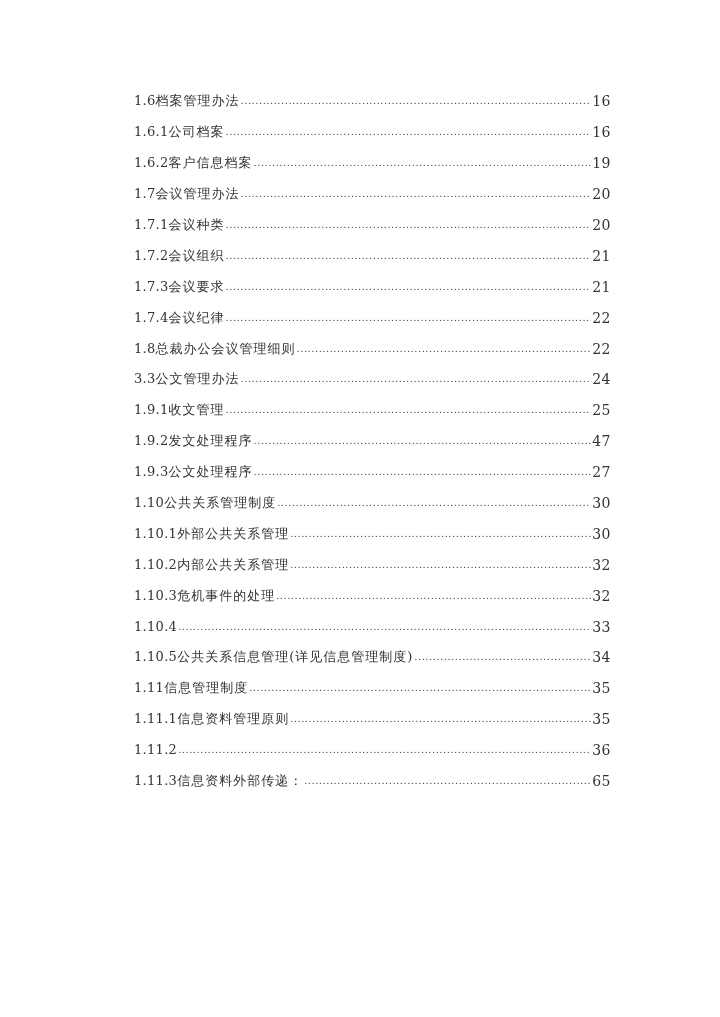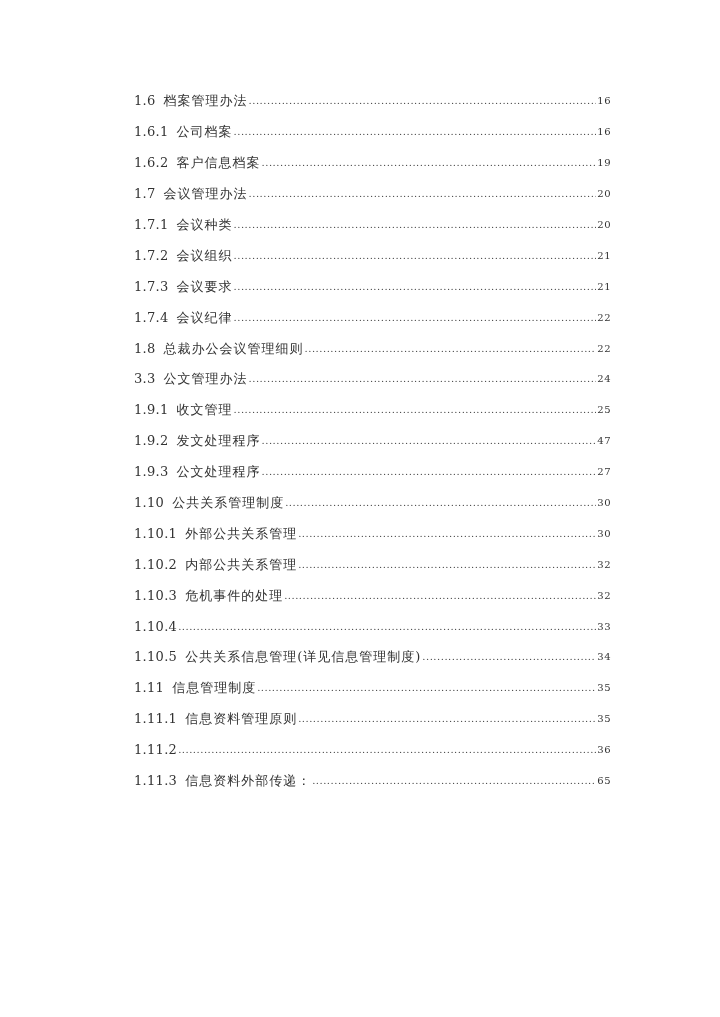--- a/index.html
+++ b/index.html
@@ -2,25 +2,25 @@
 <html><head>
   <meta charset="utf-8">
   <style>
     html, body { margin: 0; padding: 0; background: #ffffff; }
     body { width: 720px; height: 1017px; position: relative; overflow: hidden;
       font-family: "DejaVu Serif", "Liberation Serif", serif; color: #333333; }
     .toc { position: absolute; left: 134px; top: 86px; width: 477px; }
     .row { display: flex; align-items: center; height: 30.9px; line-height: 26px;
       font-size: 13px; white-space: nowrap; }
     .num { letter-spacing: 0.3px; }
-    .title { margin-left: 8px; letter-spacing: 1px; }
+    .title { letter-spacing: 1px; }
     .dots { flex: 1; overflow: hidden; margin: 0 1px; color: #444; font-size: 10px;
       letter-spacing: 0.5px; }
     .dots::before { content: "................................................................................................................................................................................................................................................"; }
-    .page { font-size: 10px; letter-spacing: 0.5px; }
+    .page { font-size: 14px; letter-spacing: 0.5px; }
   </style>
 </head>
 <body>
 
 <div class="toc" id="toc">
     <div class="row">
     <span class="num">1.6</span>
     <span class="title">档案管理办法</span>
     <span class="dots"></span>
     <span class="page">16</span>

